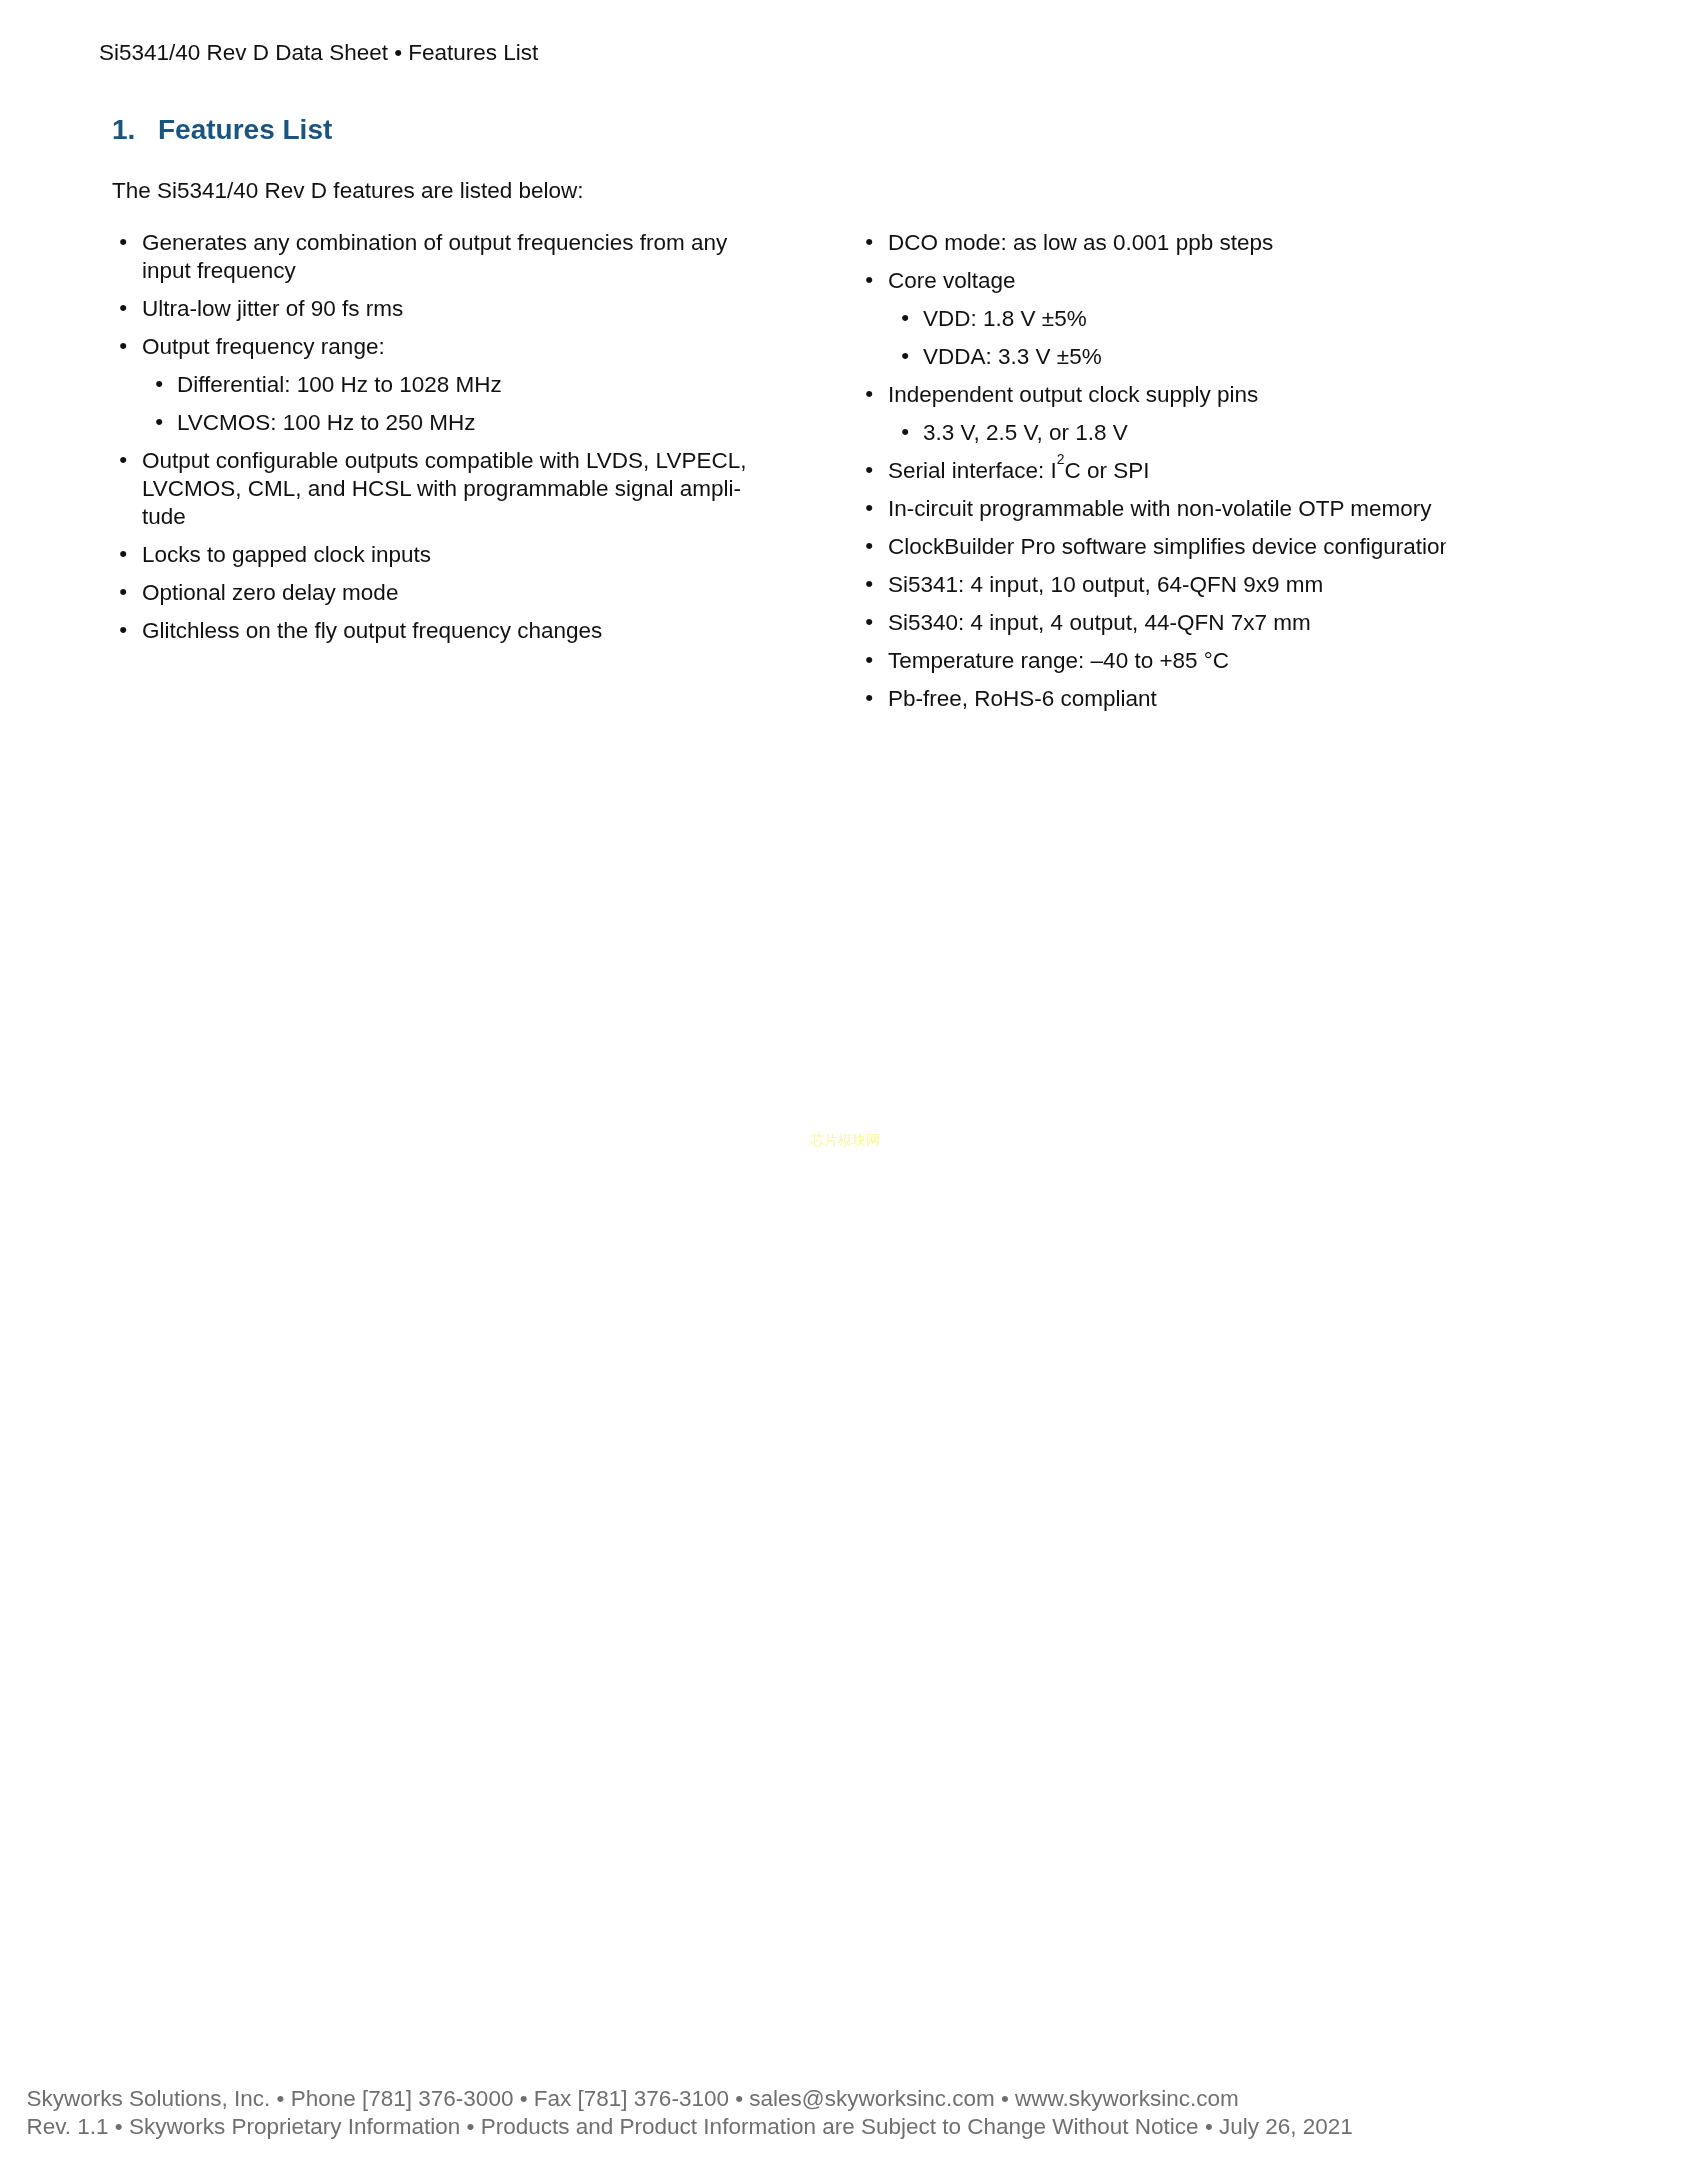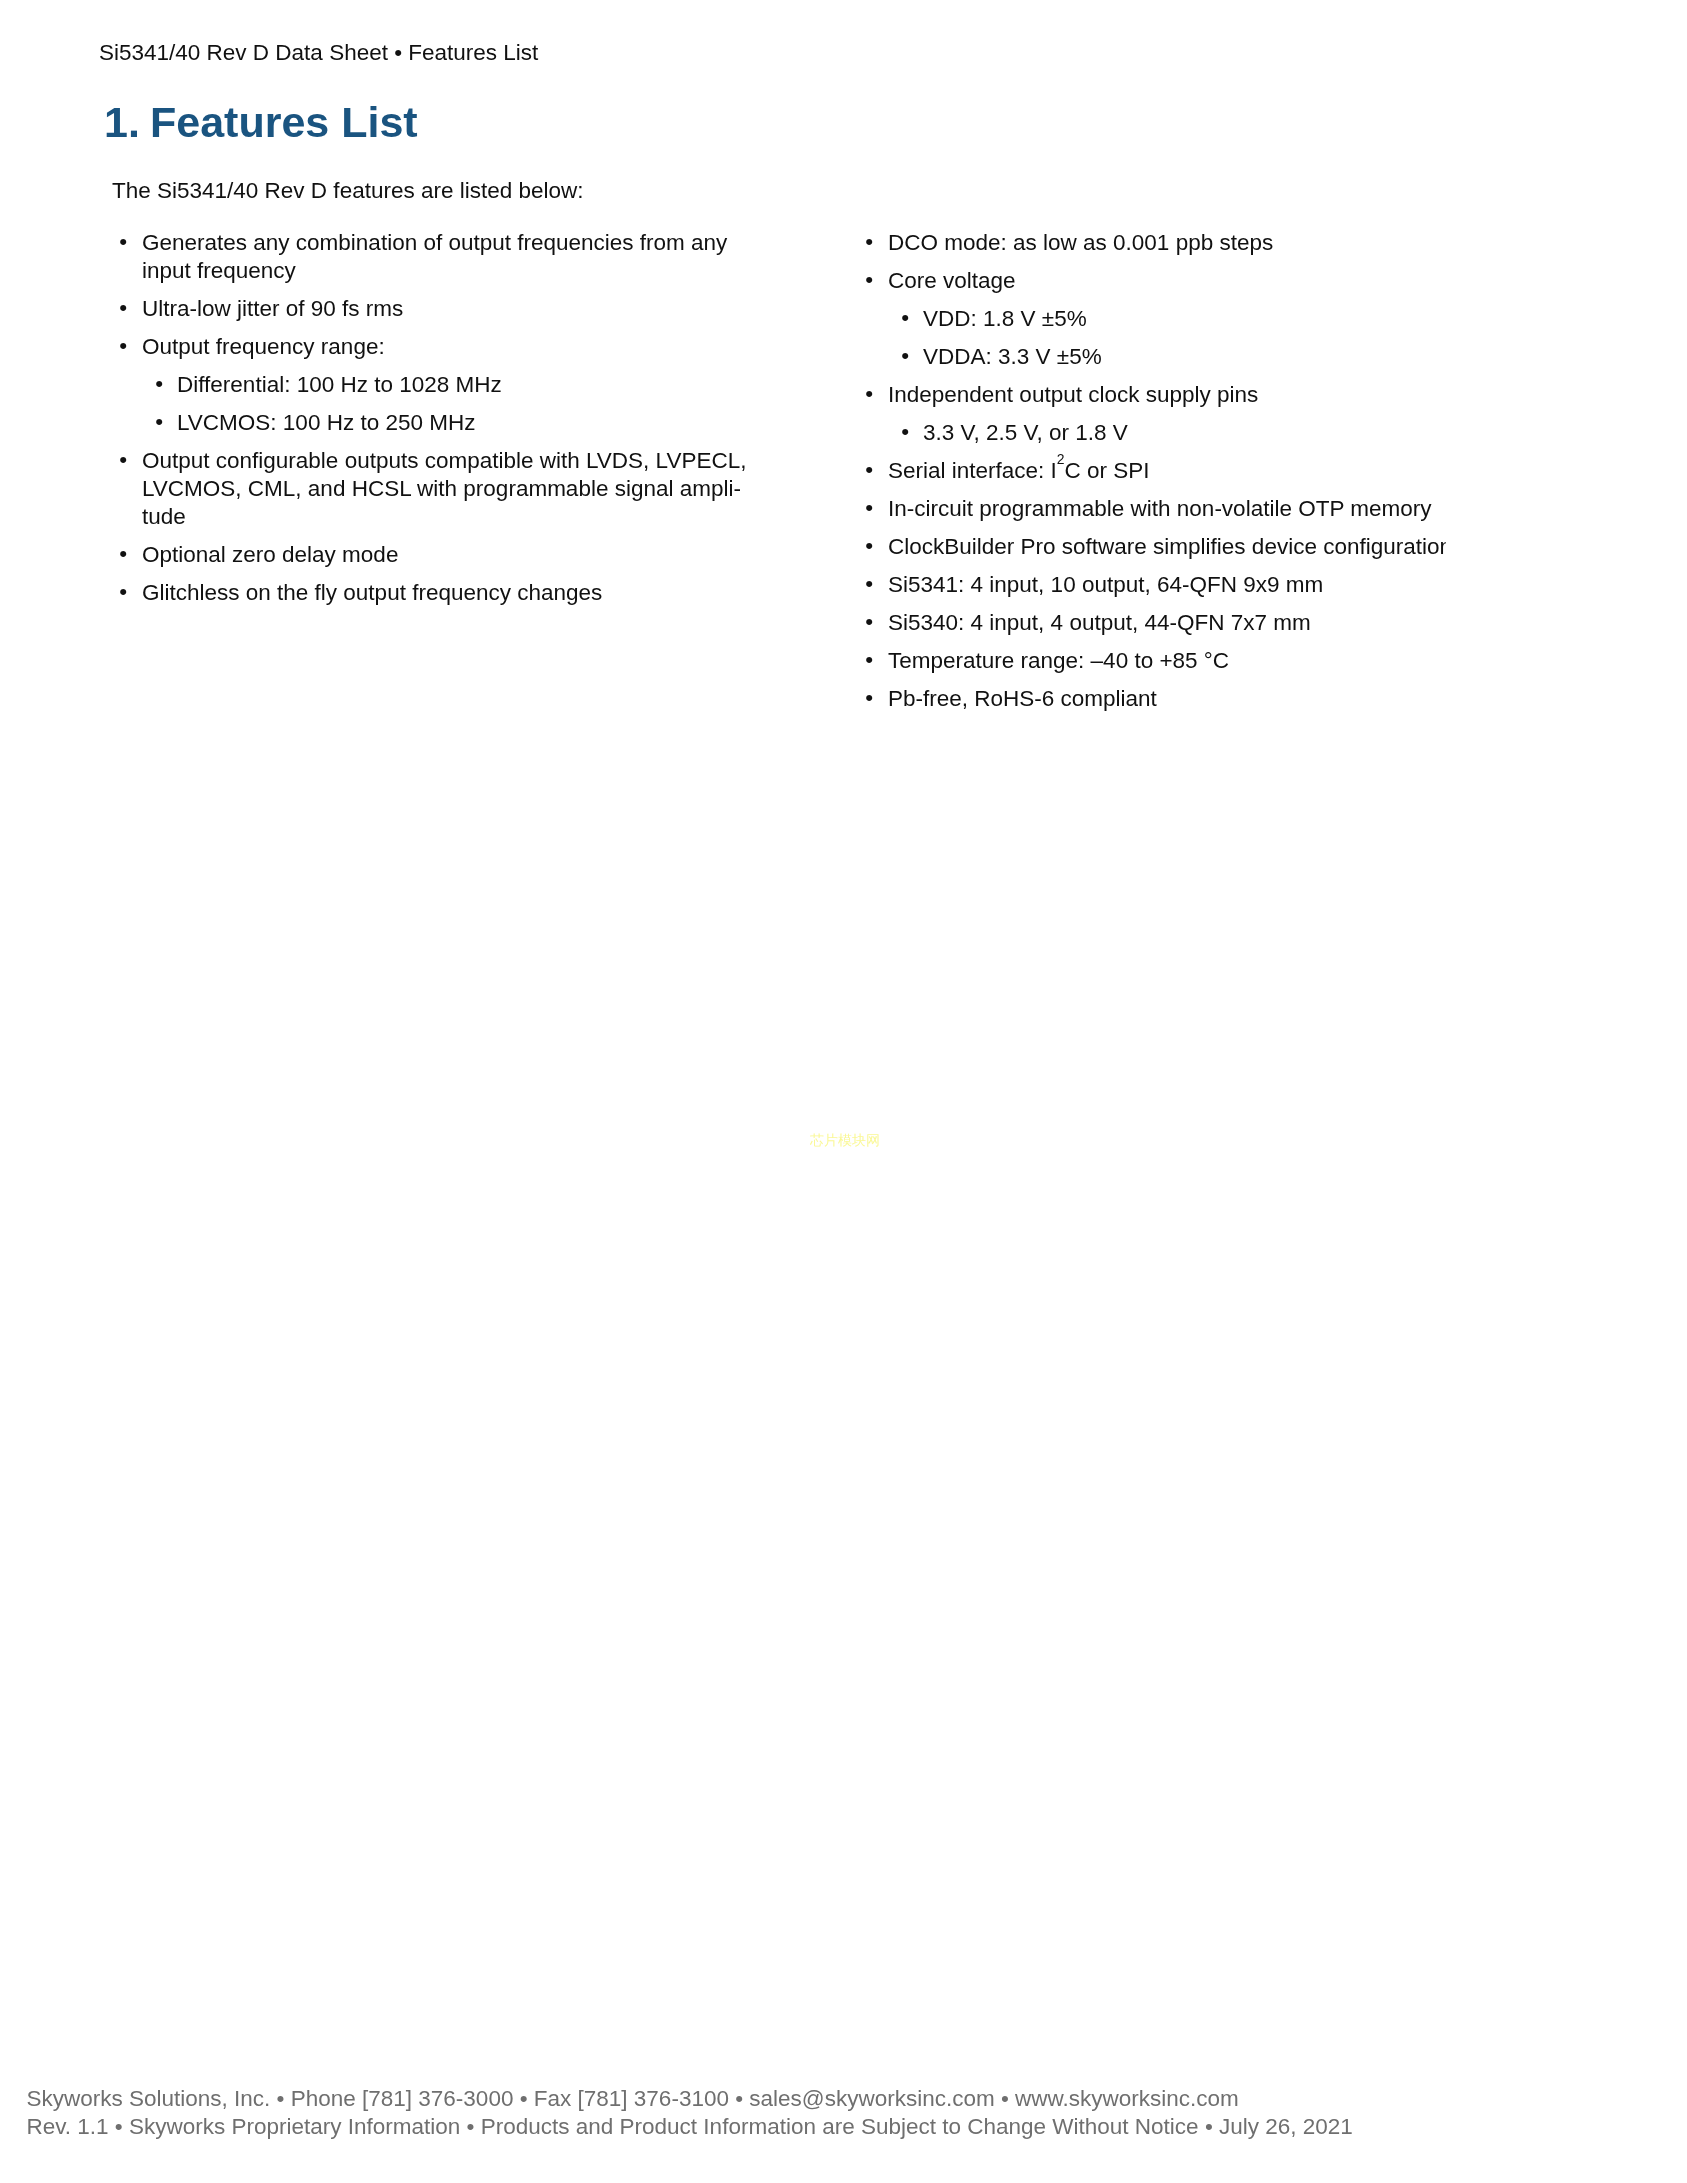--- a/index.html
+++ b/index.html
@@ -9,22 +9,22 @@
     background:#ffffff;
     overflow:hidden;
     font-family:"Liberation Sans","DejaVu Sans",sans-serif;
     color:var(--body-black,#111111);
   }
   .doc-header{
     position:absolute;left:99px;top:40px;
     font-size:22.5px;line-height:26.5px;
   }
   .section-heading{
-    position:absolute;left:96px;top:94px;margin:8px;
-    font-size:43px;line-height:40px;font-weight:bold;
+    position:absolute;left:96px;top:94px;margin:16px;
+    font-size:28px;line-height:40px;font-weight:bold;
     color:var(--heading-blue,#1a5480);
   }
   .sec-num{display:inline-block;min-width:46px;}
   .intro{
     position:absolute;left:99px;top:163px;margin:13px;
     font-size:22.5px;line-height:29px;
   }
   .features{
     position:absolute;top:229px;
     margin:0;padding:0;list-style:none;
@@ -70,20 +70,21 @@
   <p class="intro">The Si5341/40 Rev D features are listed below:</p>
 
   <ul class="features col-left" id="col-left">
       <li>Generates any combination of output frequencies from any input frequency</li>
       <li>Ultra-low jitter of 90 fs rms</li>
       <li>Output frequency range:<ul class="sub">
           <li>Differential: 100 Hz to 1028 MHz</li>
           <li>LVCMOS: 100 Hz to 250 MHz</li>
         </ul></li>
       <li>Output configurable outputs compatible with LVDS, LVPECL, LVCMOS, CML, and HCSL with programmable signal ampli­tude</li>
+      <li>Locks to gapped clock inputs</li>
       <li>Optional zero delay mode</li>
       <li>Glitchless on the fly output frequency changes</li>
     </ul>
 
   <ul class="features col-right" id="col-right">
       <li>DCO mode: as low as 0.001 ppb steps</li>
       <li>Core voltage<ul class="sub">
           <li>VDD: 1.8 V ±5%</li>
           <li>VDDA: 3.3 V ±5%</li>
         </ul></li>

